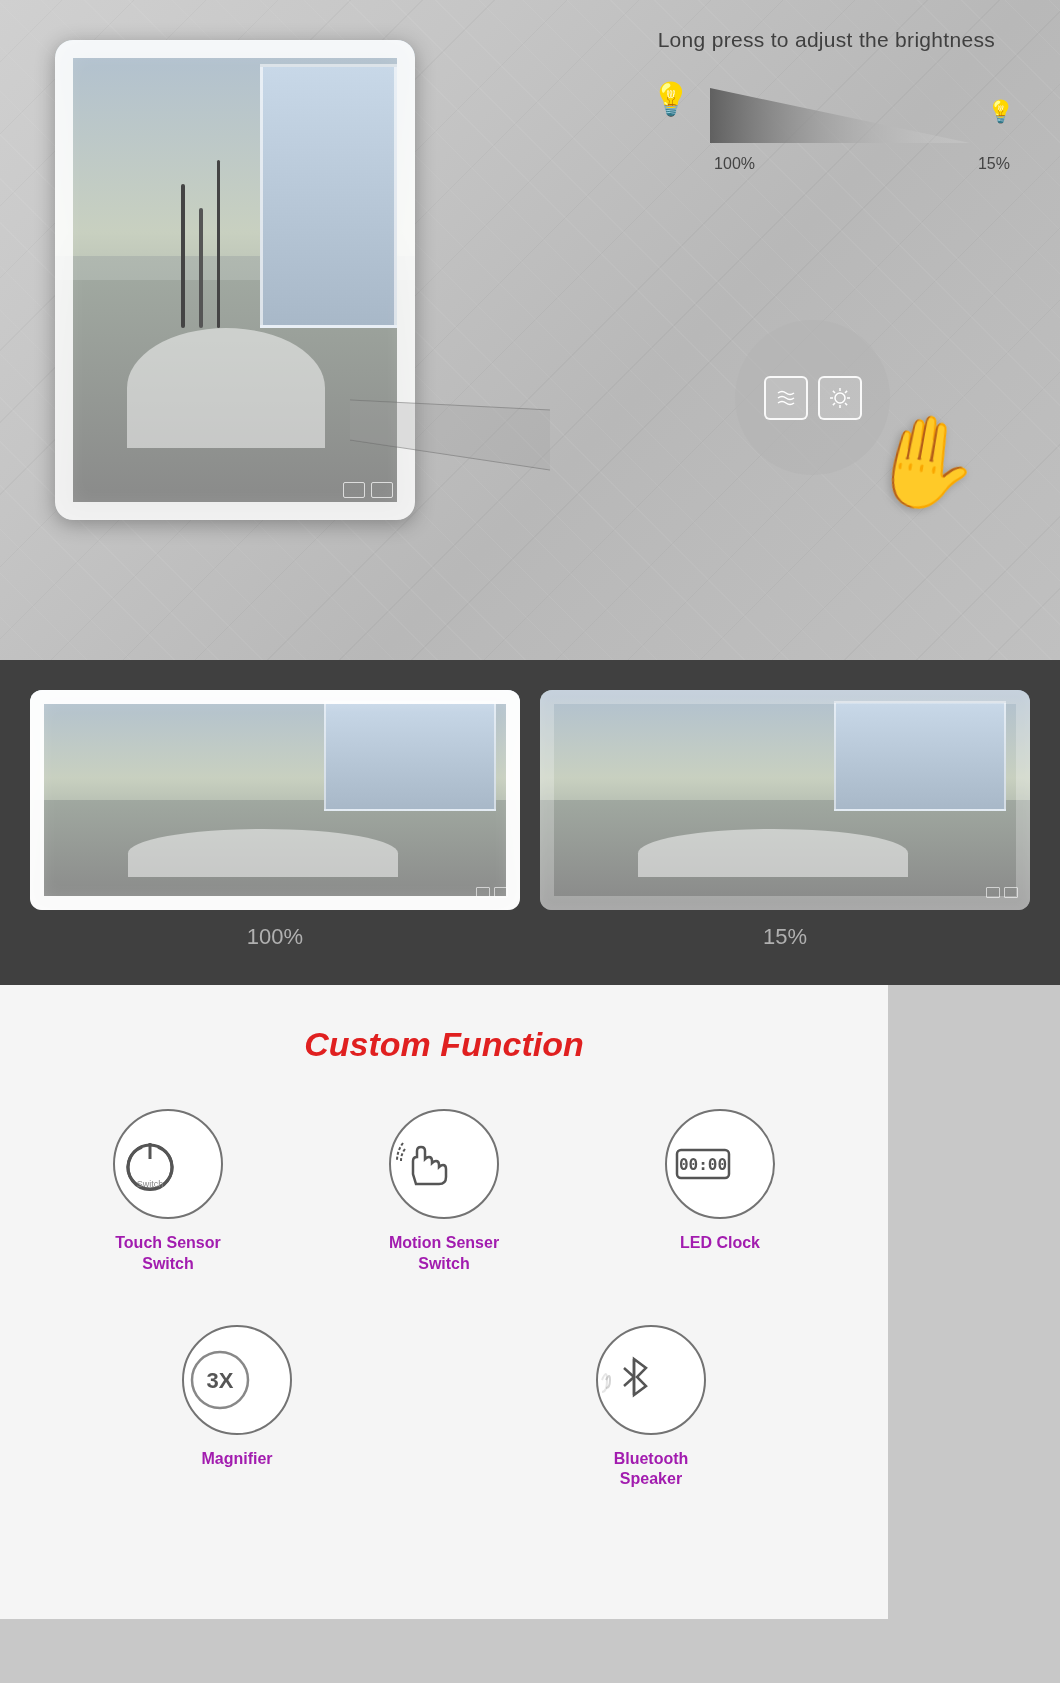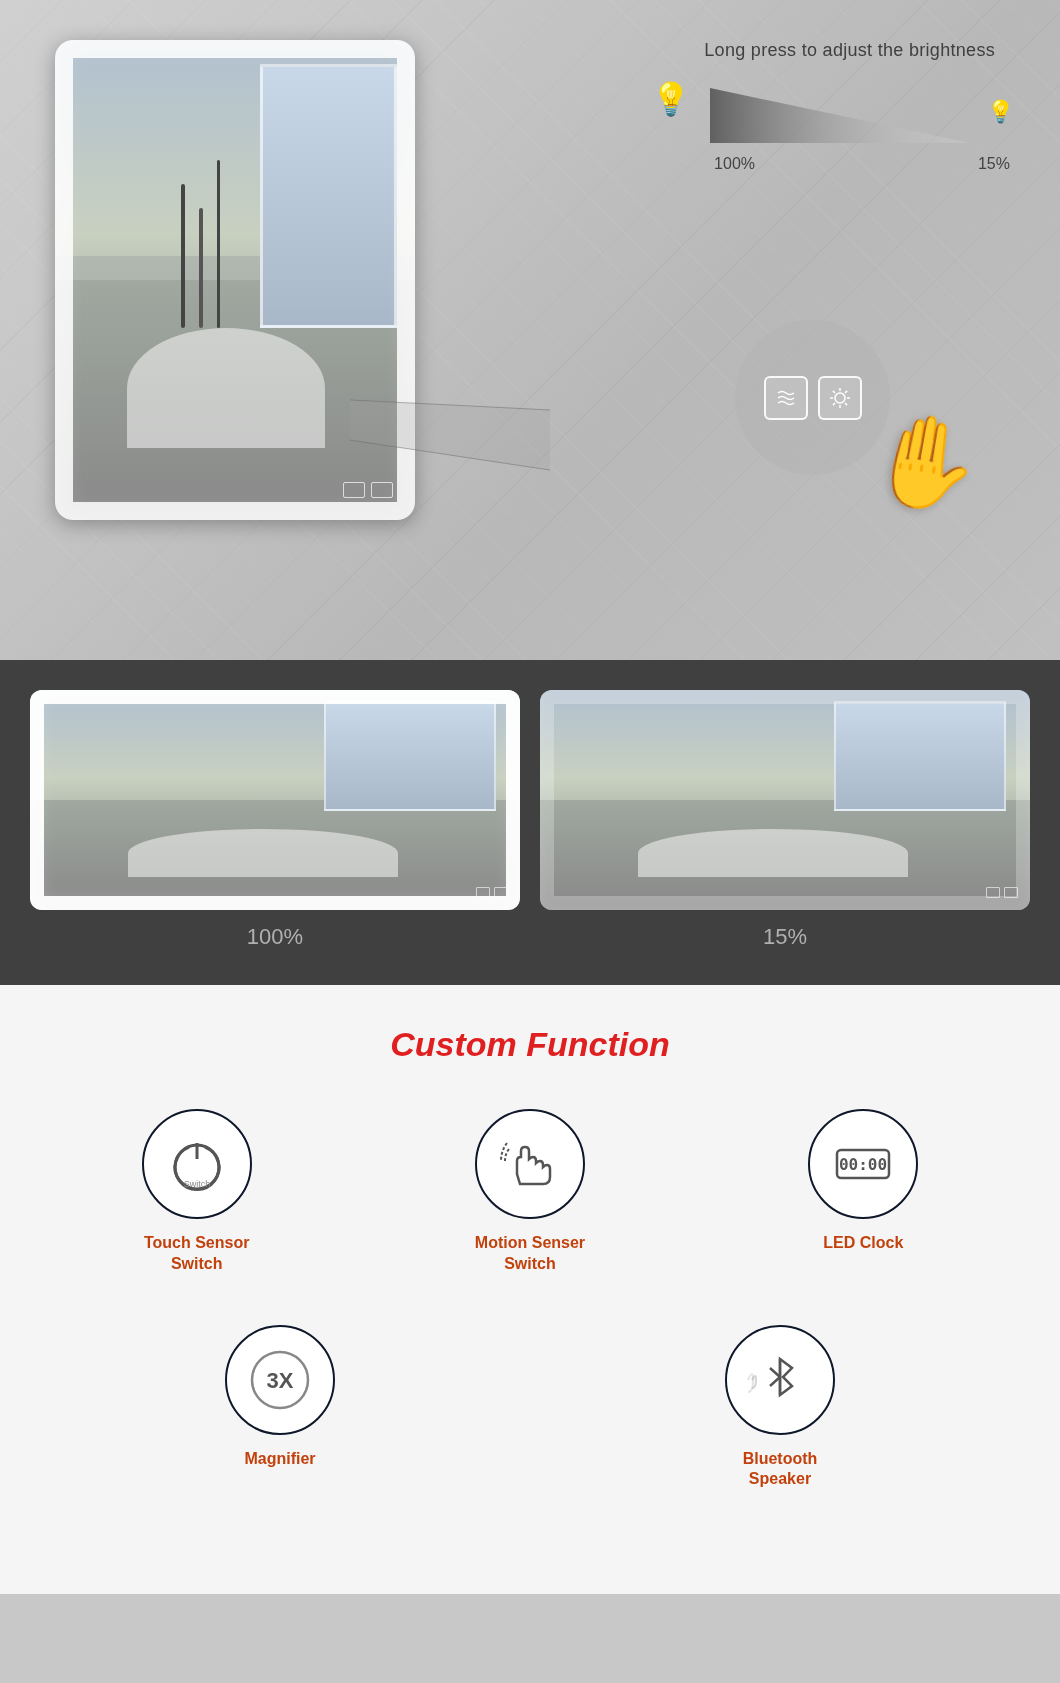--- a/index.html
+++ b/index.html
@@ -93,24 +93,24 @@
       width: 22px;
       height: 16px;
       border: 1.5px solid rgba(255,255,255,0.7);
       border-radius: 2px;
       background: transparent;
     }
 
     
     .brightness-label {
       position: absolute;
-      top: 40px;
+      top: 28px;
       right: 65px;
       color: #404040;
-      font-size: 18px;
+      font-size: 21px;
       font-weight: 400;
       letter-spacing: 0.3px;
     }
 
     
     .brightness-indicator {
       position: absolute;
       top: 80px;
       right: 45px;
       display: flex;
@@ -268,23 +268,23 @@
 
     .brightness-pct-label {
       margin-top: 14px;
       color: #b0b0b0;
       font-size: 22px;
       font-weight: 400;
     }
 
     
     .custom-function-section {
-      width: 1060px;
+      width: 888px;
       background: #f5f5f5;
-      padding: 40px 30px 54px;
+      padding: 40px 30px 79px;
     }
 
     .custom-function-title {
       text-align: center;
       font-size: 34px;
       font-weight: 600;
       color: #e02020;
       margin-bottom: 45px;
       font-style: italic;
     }
@@ -301,33 +301,32 @@
       flex-direction: column;
       align-items: center;
       gap: 14px;
       width: 180px;
     }
 
     .feature-icon-circle {
       width: 110px;
       height: 110px;
       border-radius: 50%;
-      border: 2px solid #0f172a;
+      border: 2px solid #737373;
       display: flex;
       align-items: center;
-      justify-content: center;
       background: white;
       position: relative;
     }
 
     .feature-label {
       text-align: center;
       font-size: 16px;
       font-weight: 700;
-      color: #c2410c;
+      color: #a21caf;
       line-height: 1.3;
     }
 
     
     .zoom-lines-svg {
       position: absolute;
       top: 380px;
       left: 350px;
       width: 280px;
       height: 120px;

